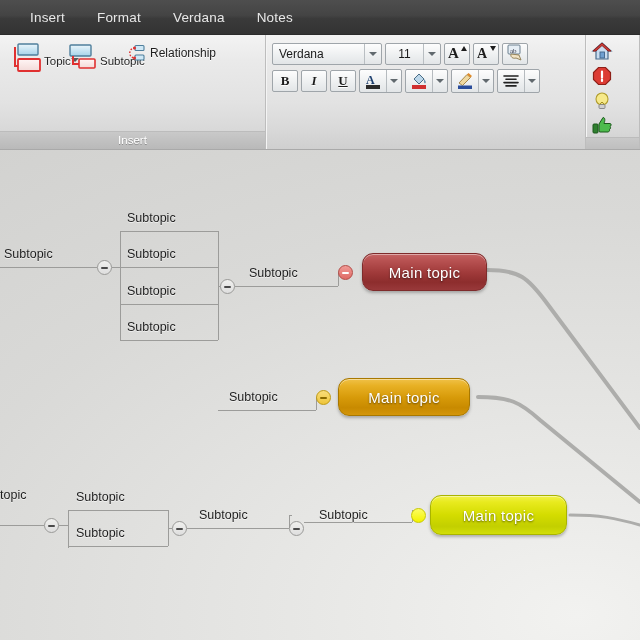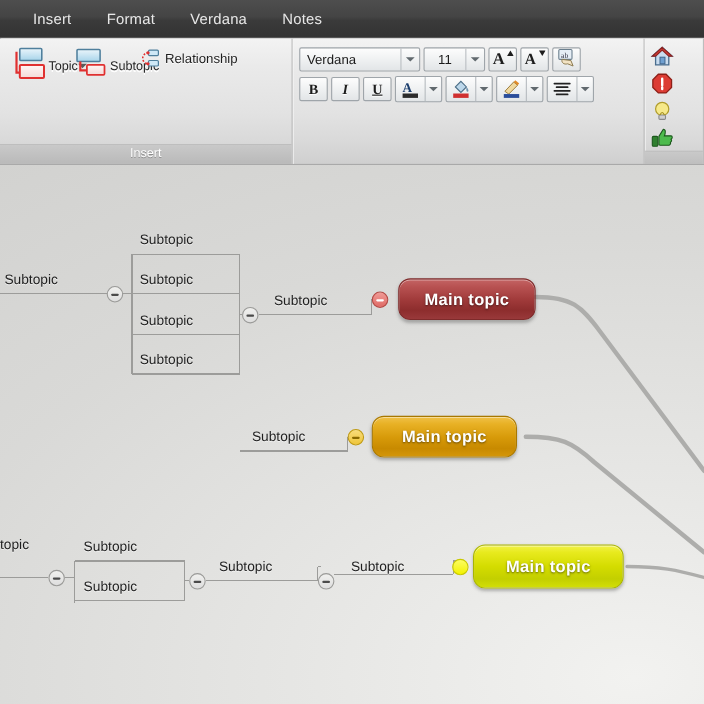--- a/index.html
+++ b/index.html
@@ -171,21 +171,21 @@
   
   .node {
     position: absolute;
     display: flex; align-items: center; justify-content: center;
     border-radius: 11px;
     box-sizing: border-box;
     cursor: default;
     box-shadow: 0 2px 3px rgba(60,60,60,.35), inset 0 1px 0 rgba(255,255,255,.45);
   }
   .node .ntext {
-    font-size: 15px; font-weight: bold;
+    font-size: 15px; font-weight: normal;
     color: #ffffff;
     letter-spacing: .3px;
     text-shadow: 0 1px 2px rgba(0,0,0,.55);
     white-space: nowrap;
   }
   .node-red {
     background: linear-gradient(to bottom, #c46464 0%, #b85252 18%, #a03a3a 52%, #8d2d2d 78%, #99393a 100%);
     border: 1px solid #7e2b2b;
   }
   .node-gold {

